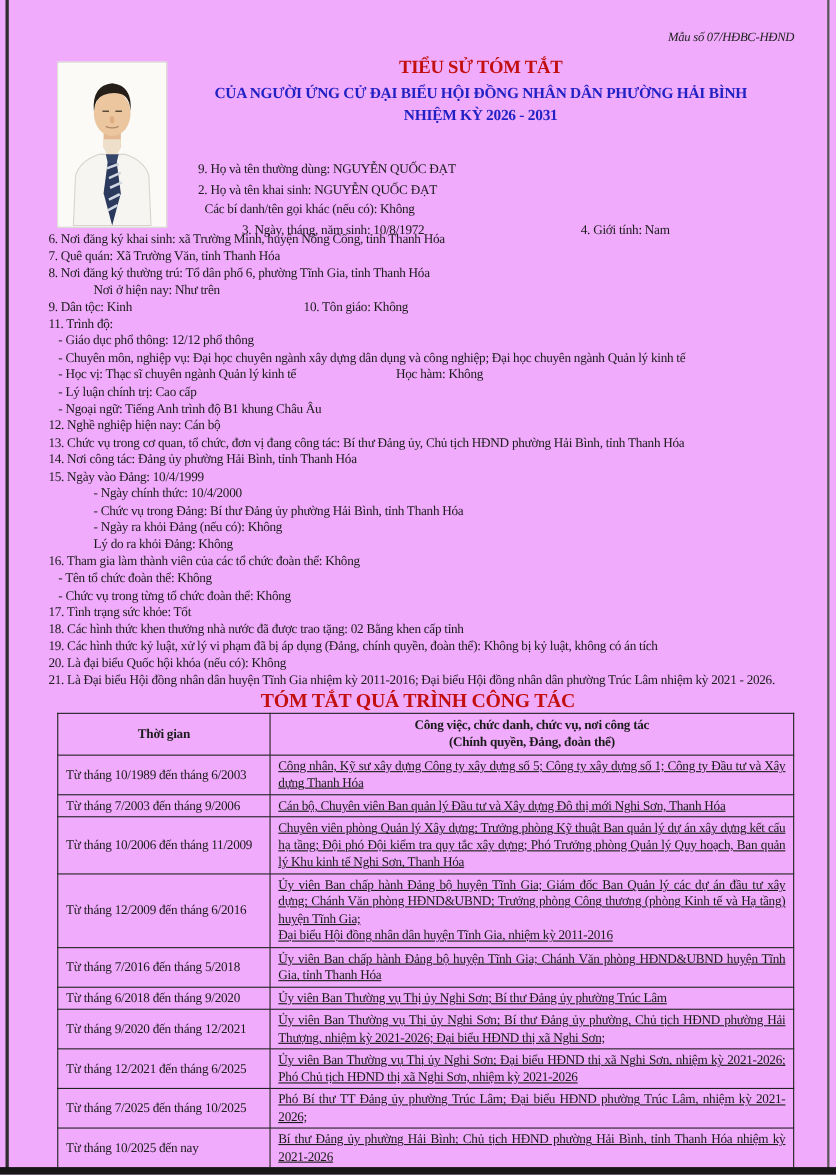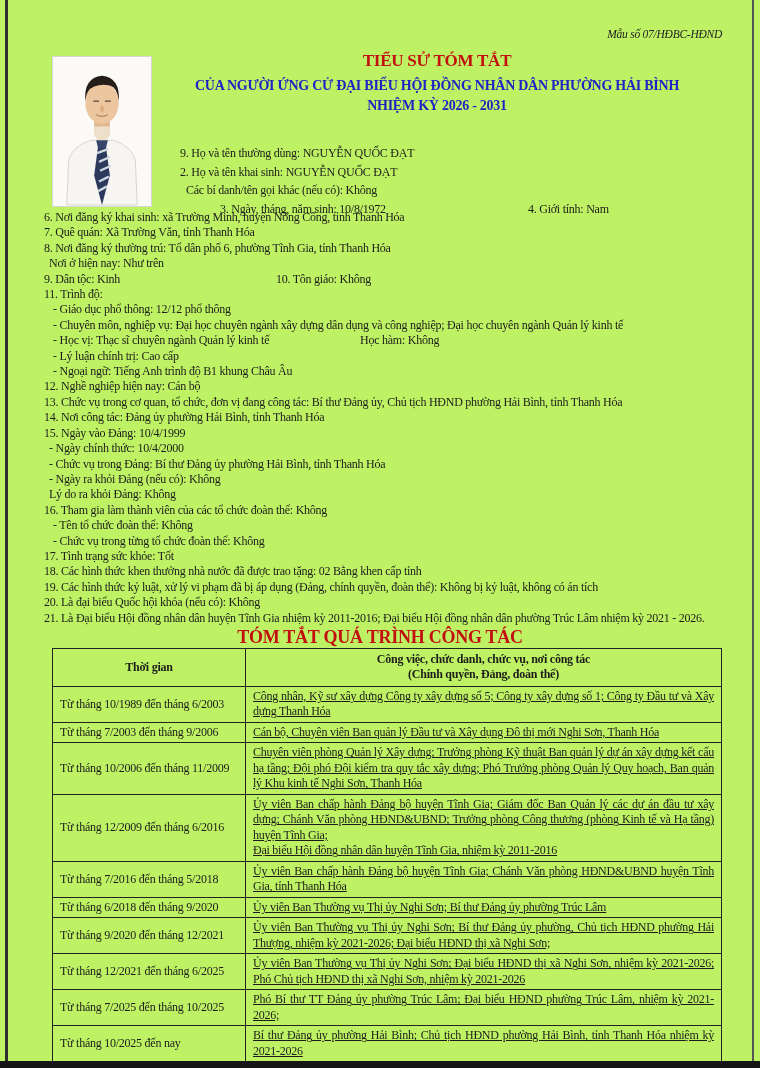--- a/index.html
+++ b/index.html
@@ -1,17 +1,17 @@
 <!DOCTYPE html>
 <html><head>
 <meta charset="utf-8">
 <style>
   html,body{margin:0;padding:0;}
   body{width:760px;height:1068px;background:#e9e9e9;}
-  .page{position:relative;width:760px;height:1068px;background:#bef264;overflow:hidden;
+  .page{position:relative;width:760px;height:1068px;background:#f0abfc;overflow:hidden;
         font-family:"Liberation Serif","DejaVu Serif",serif;color:#1c1c1c;
         letter-spacing:-0.25px;}
   
   .scan-left{position:absolute;left:5px;top:0;bottom:6px;width:3px;background:#2e2e2e;}
   .scan-right{position:absolute;left:752px;top:0;bottom:6px;width:2px;background:#555;}
   .scan-bottom{position:absolute;left:0;right:0;bottom:0;height:7px;background:#161616;}
 
   .form-number{position:absolute;top:28px;right:38px;font-style:italic;font-size:11.5px;color:#222;}
 
   .header{position:relative;height:206px;}
@@ -21,21 +21,21 @@
   .titles{padding-top:50px;margin:0 34px 0 148px;text-align:center;}
   .doc-title{color:#c21010;font-weight:bold;font-size:17px;line-height:21px;margin:0 0 5px;}
   .doc-subtitle{color:#2222c4;font-weight:bold;font-size:14px;line-height:20px;margin:0;}
   .first-items{position:absolute;left:180px;top:144px;font-size:12px;line-height:18.5px;white-space:nowrap;}
   .first-items .indent{padding-left:6px;}
   .w308{display:inline-block;width:308px;margin-left:40px;}
 
   .info{margin:4px 40px 0 44px;font-size:12px;line-height:15.4px;}
   .info .line{text-align:left;}
   .info .dash{padding-left:9px;}
-  .info .half{padding-left:5px;}
+  .info .half{padding-left:5px;margin-left:36px;}
   .info .just{text-align:justify;}
   .w232{display:inline-block;width:232px;}
   .w307{display:inline-block;width:307px;}
 
   .section-heading{margin:3px 0 2px;text-align:center;color:#c21010;font-weight:bold;font-size:18px;line-height:17px;}
 
   table.career{border-collapse:collapse;margin-left:52px;width:670px;table-layout:fixed;
                font-size:12px;}
   table.career th,table.career td{border:1.4px solid #222;padding:2px 7px;vertical-align:middle;}
   table.career th{font-weight:bold;text-align:center;line-height:15.5px;padding:3px 4px;}
@@ -141,21 +141,21 @@
         </th>
       </tr>
     </thead>
     <tbody>
       <tr>
         <td class="period">Từ tháng 10/1989 đến tháng 6/2003</td>
         <td class="detail">Công nhân, Kỹ sư xây dựng Công ty xây dựng số 5; Công ty xây dựng số 1; Công ty Đầu tư và Xây dựng Thanh Hóa</td>
       </tr>
       <tr>
         <td class="period">Từ tháng 7/2003 đến tháng 9/2006</td>
-        <td class="detail">Cán bộ, Chuyên viên Ban quản lý Đầu tư và Xây dụng Đô thị mới Nghi Sơn, Thanh Hóa</td>
+        <td class="detail">Cán bộ, Chuyên viên Ban quản lý Đầu tư và Xây dựng Đô thị mới Nghi Sơn, Thanh Hóa</td>
       </tr>
       <tr>
         <td class="period">Từ tháng 10/2006 đến tháng 11/2009</td>
         <td class="detail">Chuyên viên phòng Quản lý Xây dựng; Trưởng phòng Kỹ thuật Ban quản lý dự án xây dựng kết cấu hạ tầng;  Đội phó Đội kiểm tra quy tắc xây dựng;  Phó Trưởng phòng Quản lý Quy hoạch, Ban quản lý Khu kinh tế Nghi Sơn, Thanh Hóa</td>
       </tr>
       <tr>
         <td class="period">Từ tháng 12/2009 đến tháng 6/2016</td>
         <td class="detail">Ủy viên Ban chấp hành Đảng bộ huyện Tĩnh Gia; Giám đốc Ban Quản lý các dự án đầu tư xây dựng; Chánh Văn phòng HĐND&amp;UBND; Trưởng phòng Công thương (phòng Kinh tế và Hạ tầng) huyện Tĩnh Gia;
 Đại biểu Hội đồng nhân dân huyện Tĩnh Gia, nhiệm kỳ 2011-2016</td>
       </tr>

